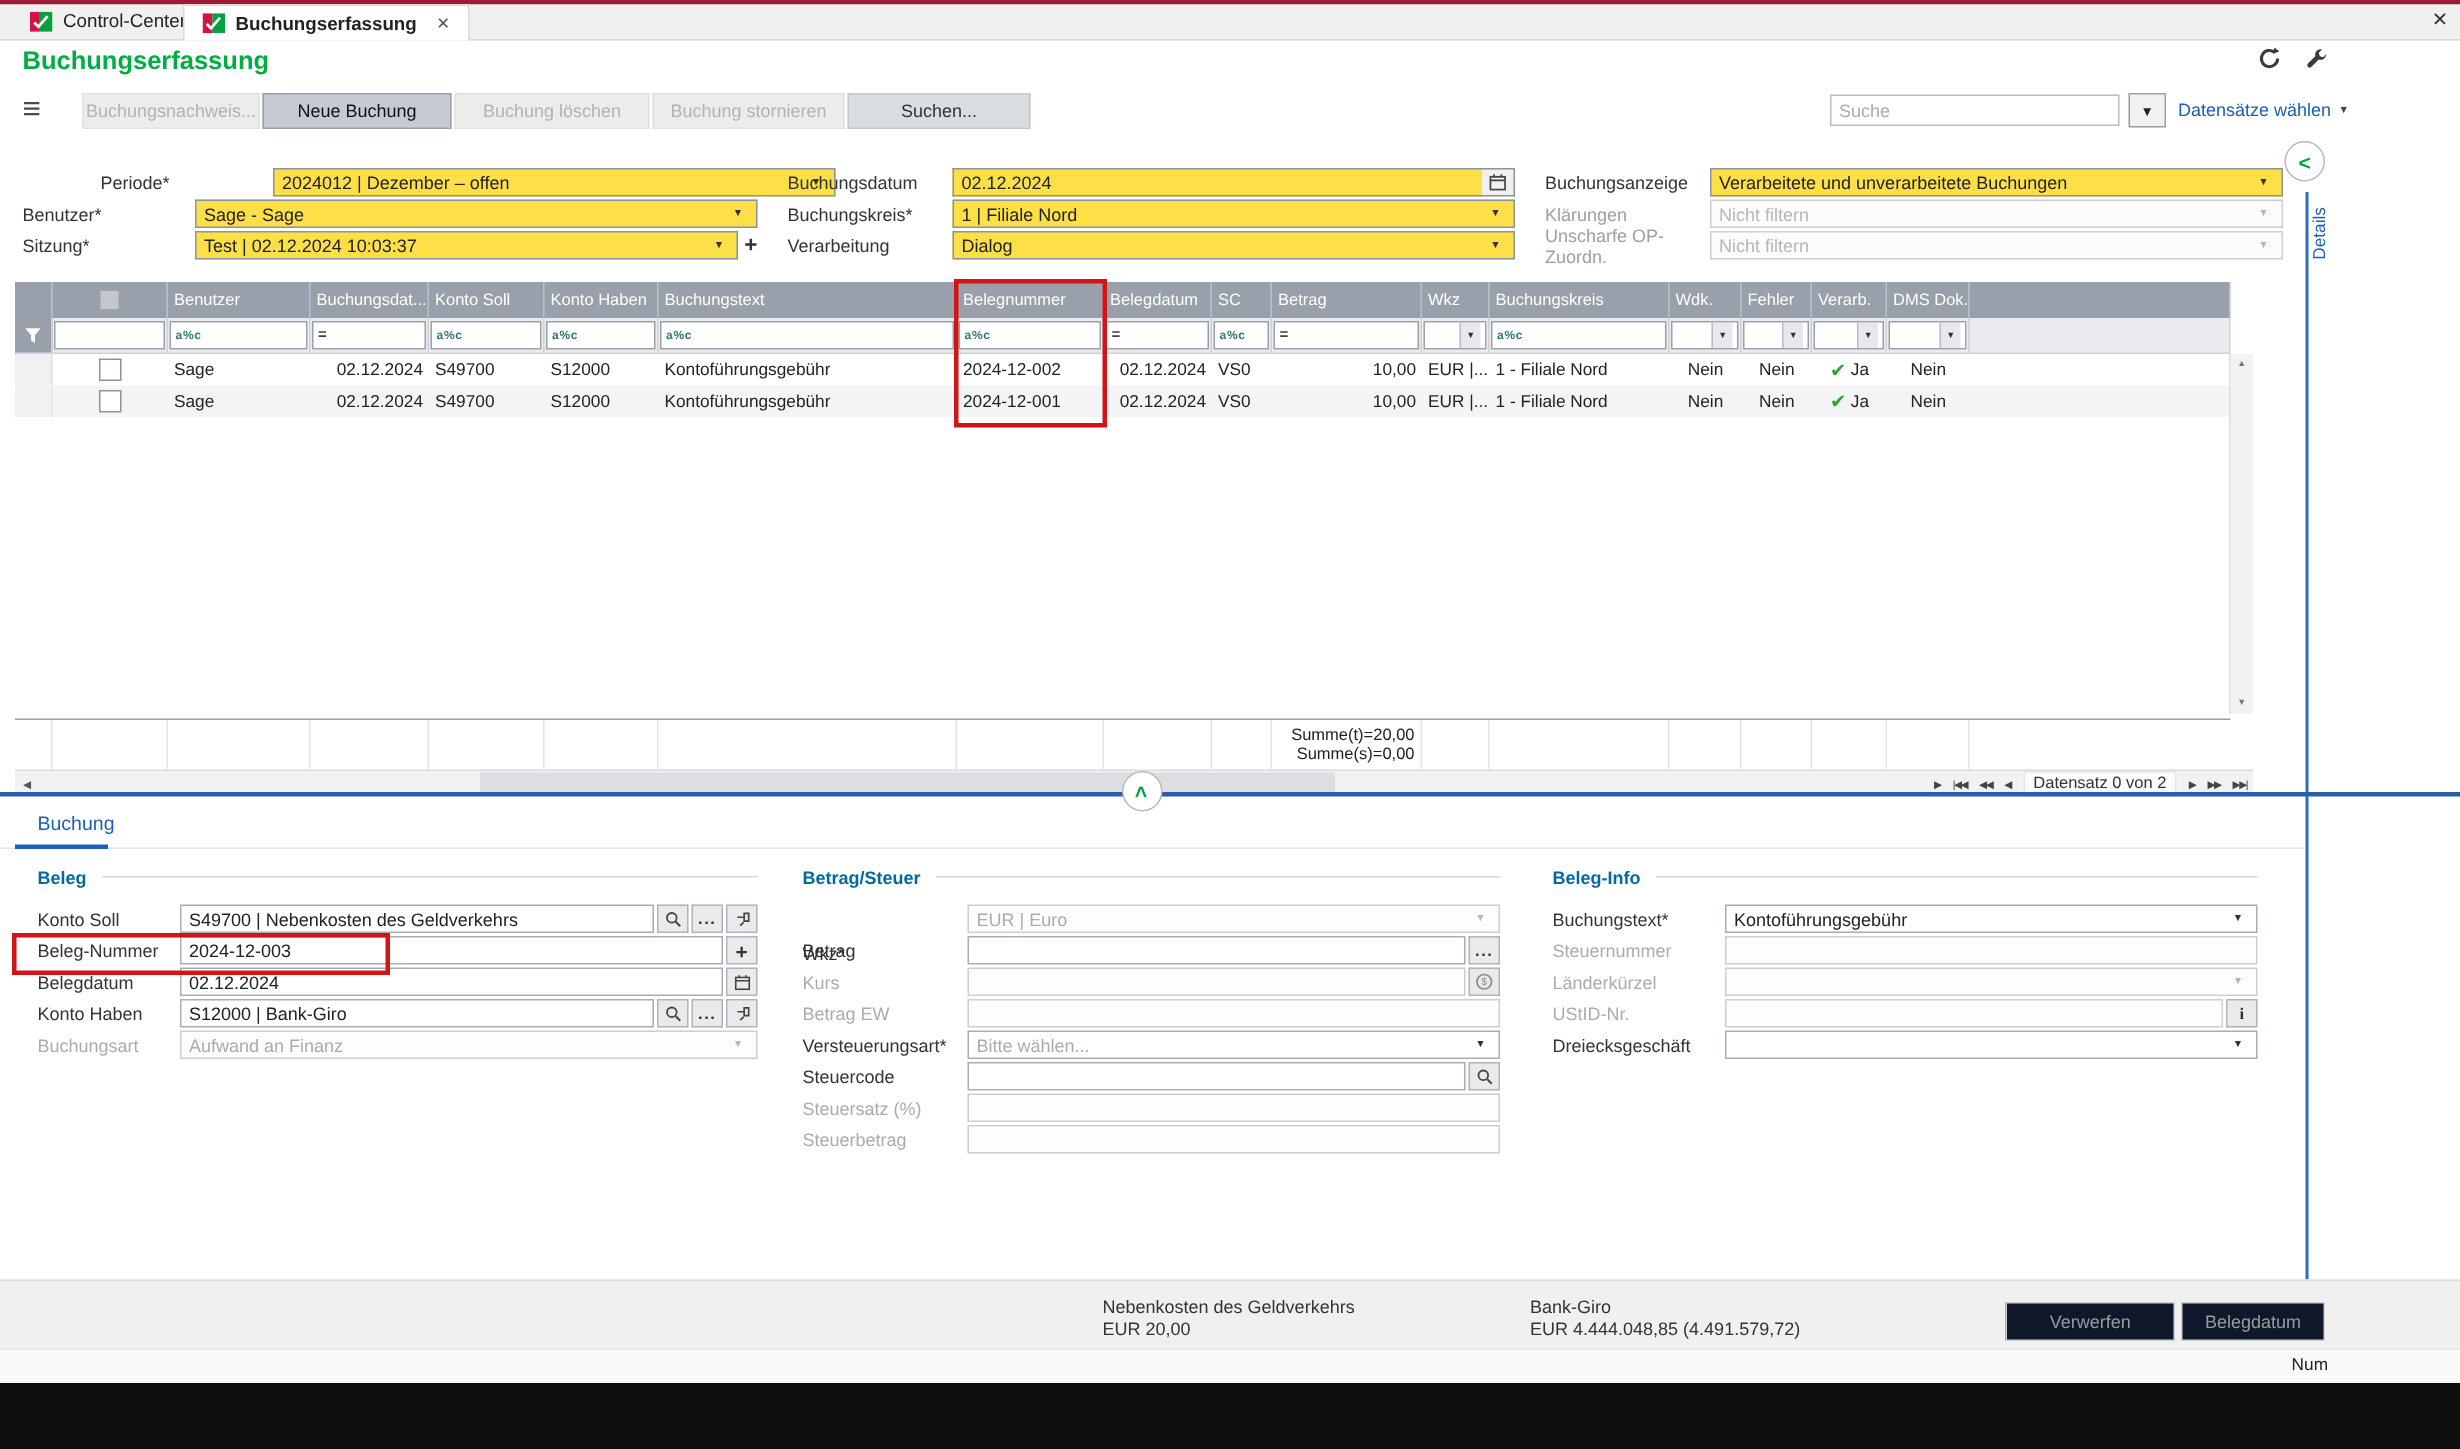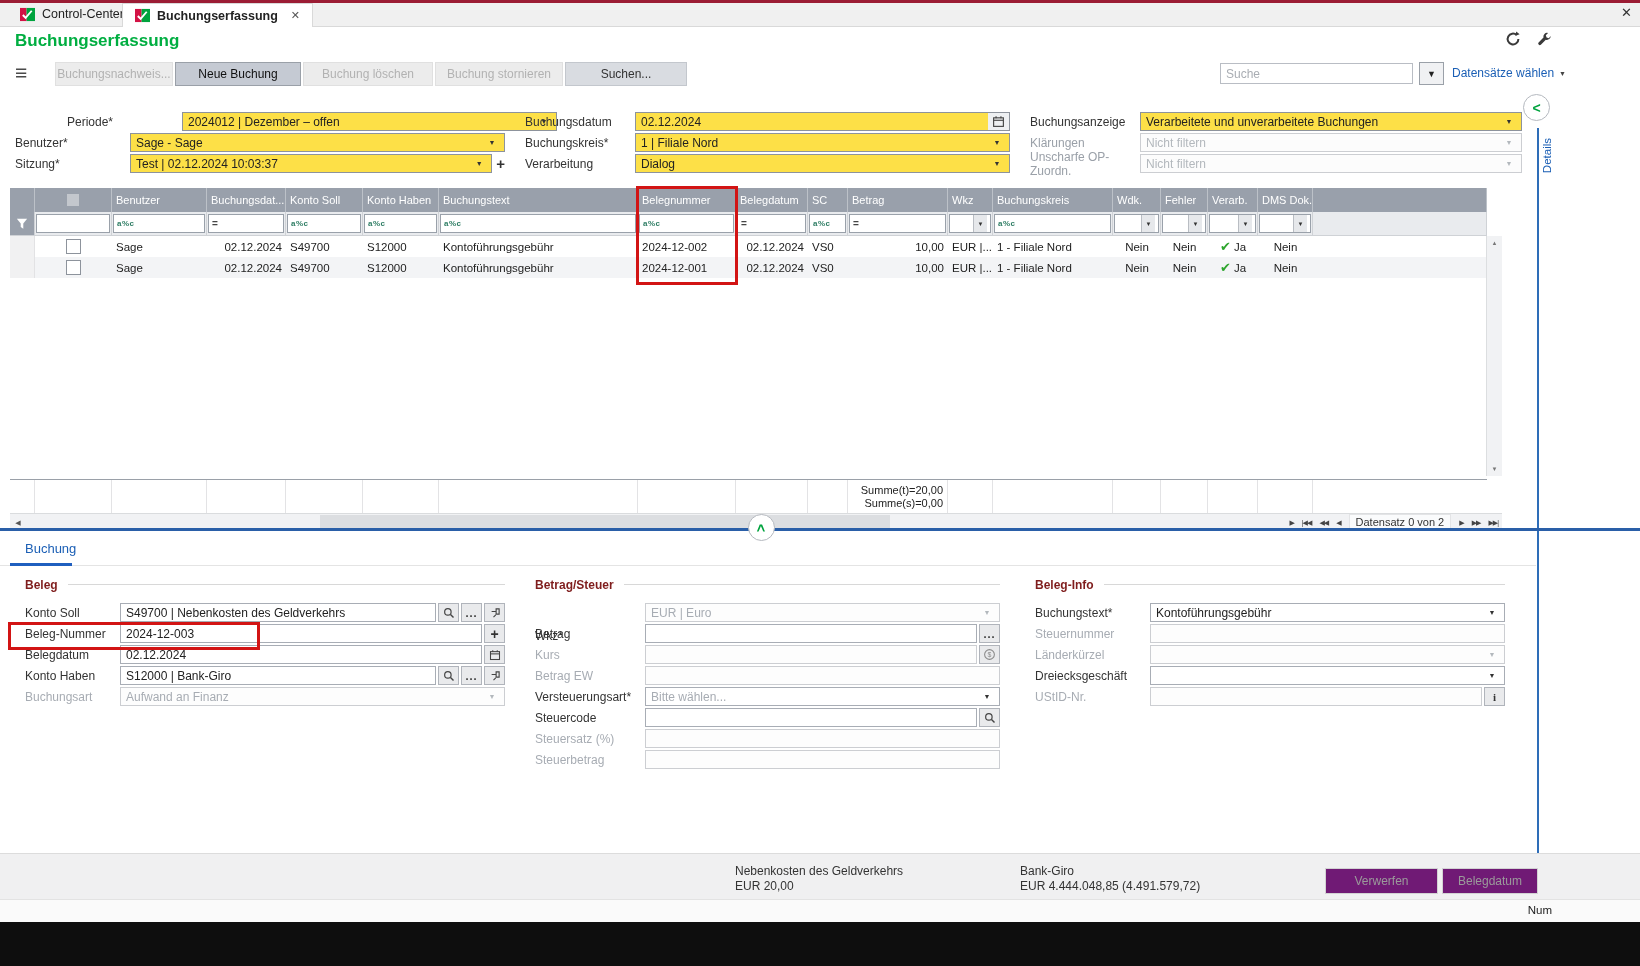--- a/index.html
+++ b/index.html
@@ -98,21 +98,21 @@
 
   
   .splitter{position:absolute;left:0;top:528px;width:100%;height:3px;background:#2a5fa8;}
   .rotup{transform:rotate(90deg);display:inline-block;}
 
   
   .dtab{position:absolute;left:25px;top:541px;font-size:13px;color:#1b5fb5;}
   .dtabline{position:absolute;left:10px;top:563px;width:62px;height:3px;background:#1f5fbf;}
   .dtabgray{position:absolute;left:0;top:565px;width:1536px;height:1px;background:#e4e4e4;}
   .group{position:absolute;}
-  .ghead2{display:flex;align-items:center;gap:10px;color:#7f1d1d;font-weight:bold;font-size:12px;height:15px;margin-bottom:11px;}
+  .ghead2{display:flex;align-items:center;gap:10px;color:#0369a1;font-weight:bold;font-size:12px;height:15px;margin-bottom:11px;}
   .ghead2 .line{flex:1;height:1px;background:#d8d8d8;}
   .drow{display:flex;align-items:center;height:19px;margin-bottom:2px;}
   .dlabel{flex:none;font-size:12px;color:#333;}
   .dlabel.dis{color:#a7acb3;}
   .dfield{flex:1;height:19px;border:1px solid #a8adb5;background:#fff;display:flex;align-items:center;
           padding:0 5px;box-sizing:border-box;font-size:12px;color:#222;overflow:hidden;white-space:nowrap;position:relative;}
   .dfield .ph{color:#a7acb3;}
   .dfield.dis{border-color:#ccced2;color:#a7acb3;background:#fdfdfd;}
   .dfield .indd{margin-left:auto;width:14px;text-align:center;font-size:7px;color:#333;flex:none;}
   .dfield.dis .indd{color:#b3b8bd;}
@@ -120,22 +120,22 @@
         display:flex;align-items:center;justify-content:center;box-sizing:border-box;font-size:11px;color:#333;}
   .dotsg{font-weight:bold;letter-spacing:1px;line-height:6px;}
   .infog{font-size:11px;font-weight:bold;font-family:"Liberation Serif",serif;}
 
   
   .redbox{position:absolute;border:3px solid #d21414;box-sizing:border-box;z-index:5;pointer-events:none;}
 
   
   .footer{position:absolute;left:0;top:853px;width:100%;height:46px;background:#f0f0f1;border-top:1px solid #dcdcdc;}
   .facct{position:absolute;top:10px;font-size:12px;color:#333;line-height:15px;}
-  .fbtn{position:absolute;top:14px;height:26px;background:#701a75;border:1px solid #d2d2d3;color:#9b9b9b;
-        display:flex;align-items:center;justify-content:center;font-size:12px;box-sizing:border-box;}
+  .fbtn{position:absolute;top:14px;height:26px;background:#0f172a;border:1px solid #d2d2d3;color:#9b9b9b;
+        display:flex;align-items:center;justify-content:center;font-size:12px;box-sizing:border-box;margin-left:12px;}
   .statusrow{position:absolute;left:0;top:899px;width:100%;height:23px;background:#fafafa;border-top:1px solid #e3e3e3;}
   .numlbl{position:absolute;right:88px;top:4px;font-size:11.5px;color:#222;}
   .blackbar{position:absolute;left:0;top:922px;width:100%;height:44px;background:#0e0e0e;}
 </style>
 </head>
 <body>
 
 <div class="page">
 
   <div class="topstripe"></div>
@@ -662,34 +662,34 @@
         </div>
     </div>
     <div class="drow">
       <span class="dlabel dis" style="width:115px;">Länderkürzel</span>
       <div class="dfield dis">
         <span></span>
         <span class="indd">▼</span>
       </div>
     </div>
     <div class="drow">
+      <span class="dlabel dis" style="width:115px;">UStID-Nr.</span>
+      <div class="dfield dis">
+          <span></span>
+        </div>
+      <div class="dbtn">
+          <span class="infog">i</span>
+        </div>
+    </div>
+    <div class="drow">
       <span class="dlabel" style="width:115px;">Dreiecksgeschäft</span>
       <div class="dfield">
         <span></span>
         <span class="indd">▼</span>
       </div>
-    </div>
-    <div class="drow">
-      <span class="dlabel dis" style="width:115px;">UStID-Nr.</span>
-      <div class="dfield dis">
-          <span></span>
-        </div>
-      <div class="dbtn">
-          <span class="infog">i</span>
-        </div>
     </div>
   </div>
 
   <div class="footer">
     <div class="facct" style="left:735px;">
       <div>Nebenkosten des Geldverkehrs</div>
       <div>EUR 20,00</div>
     </div>
     <div class="facct" style="left:1020px;">
       <div>Bank-Giro</div>

